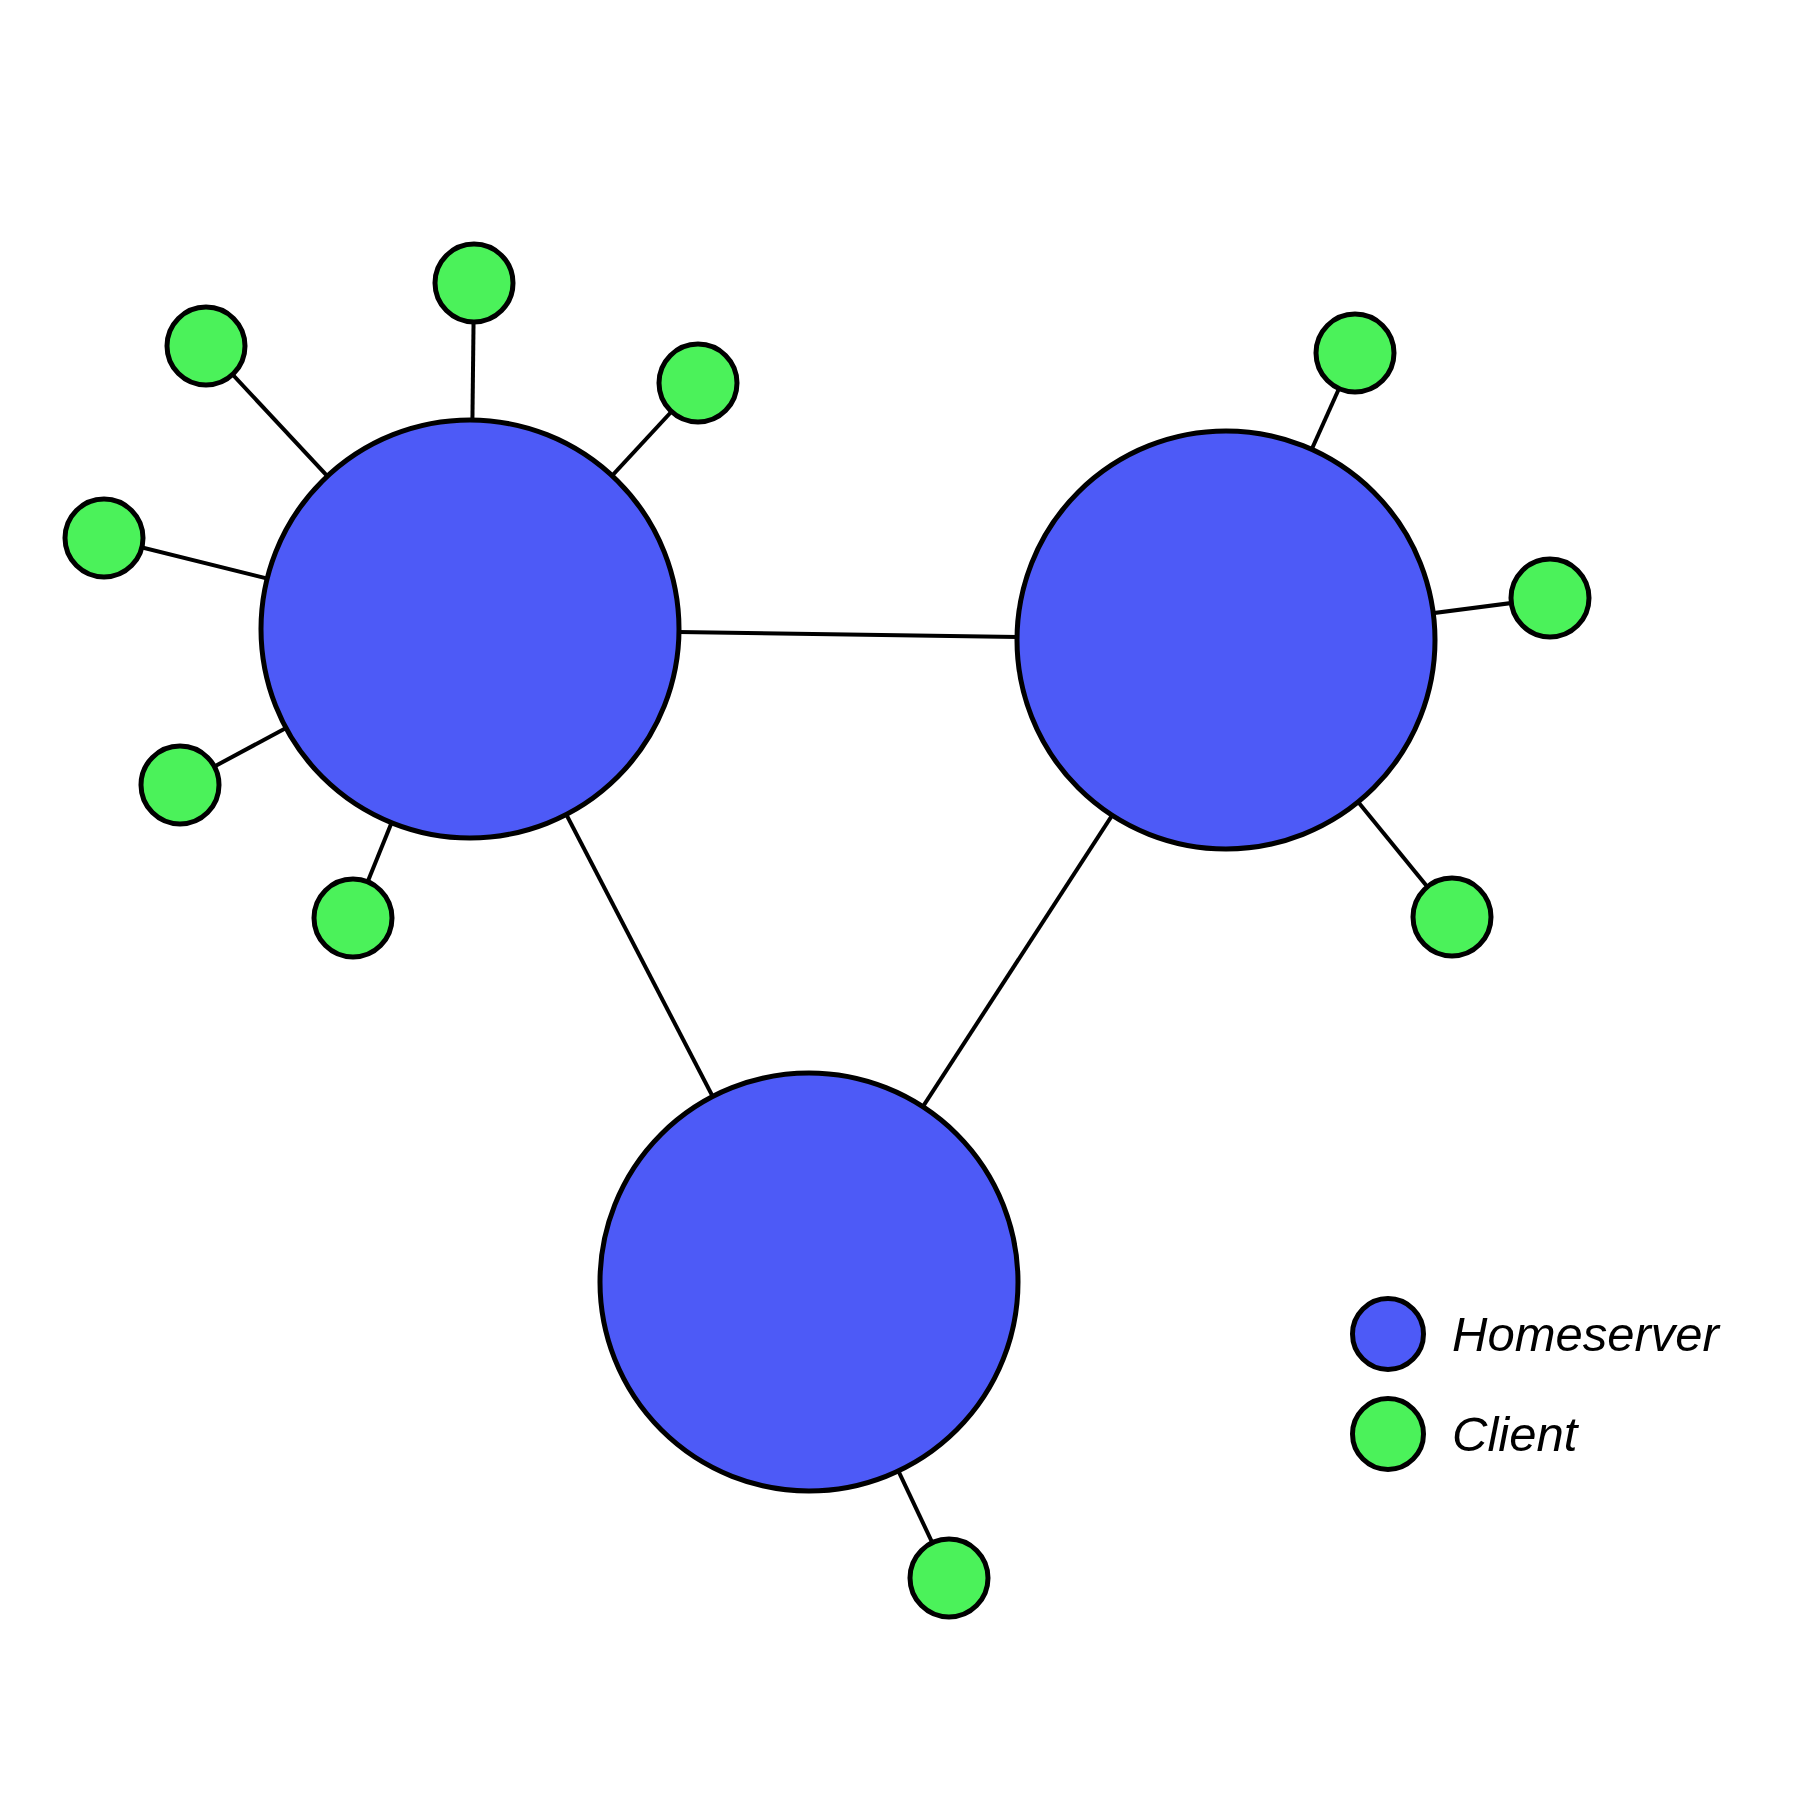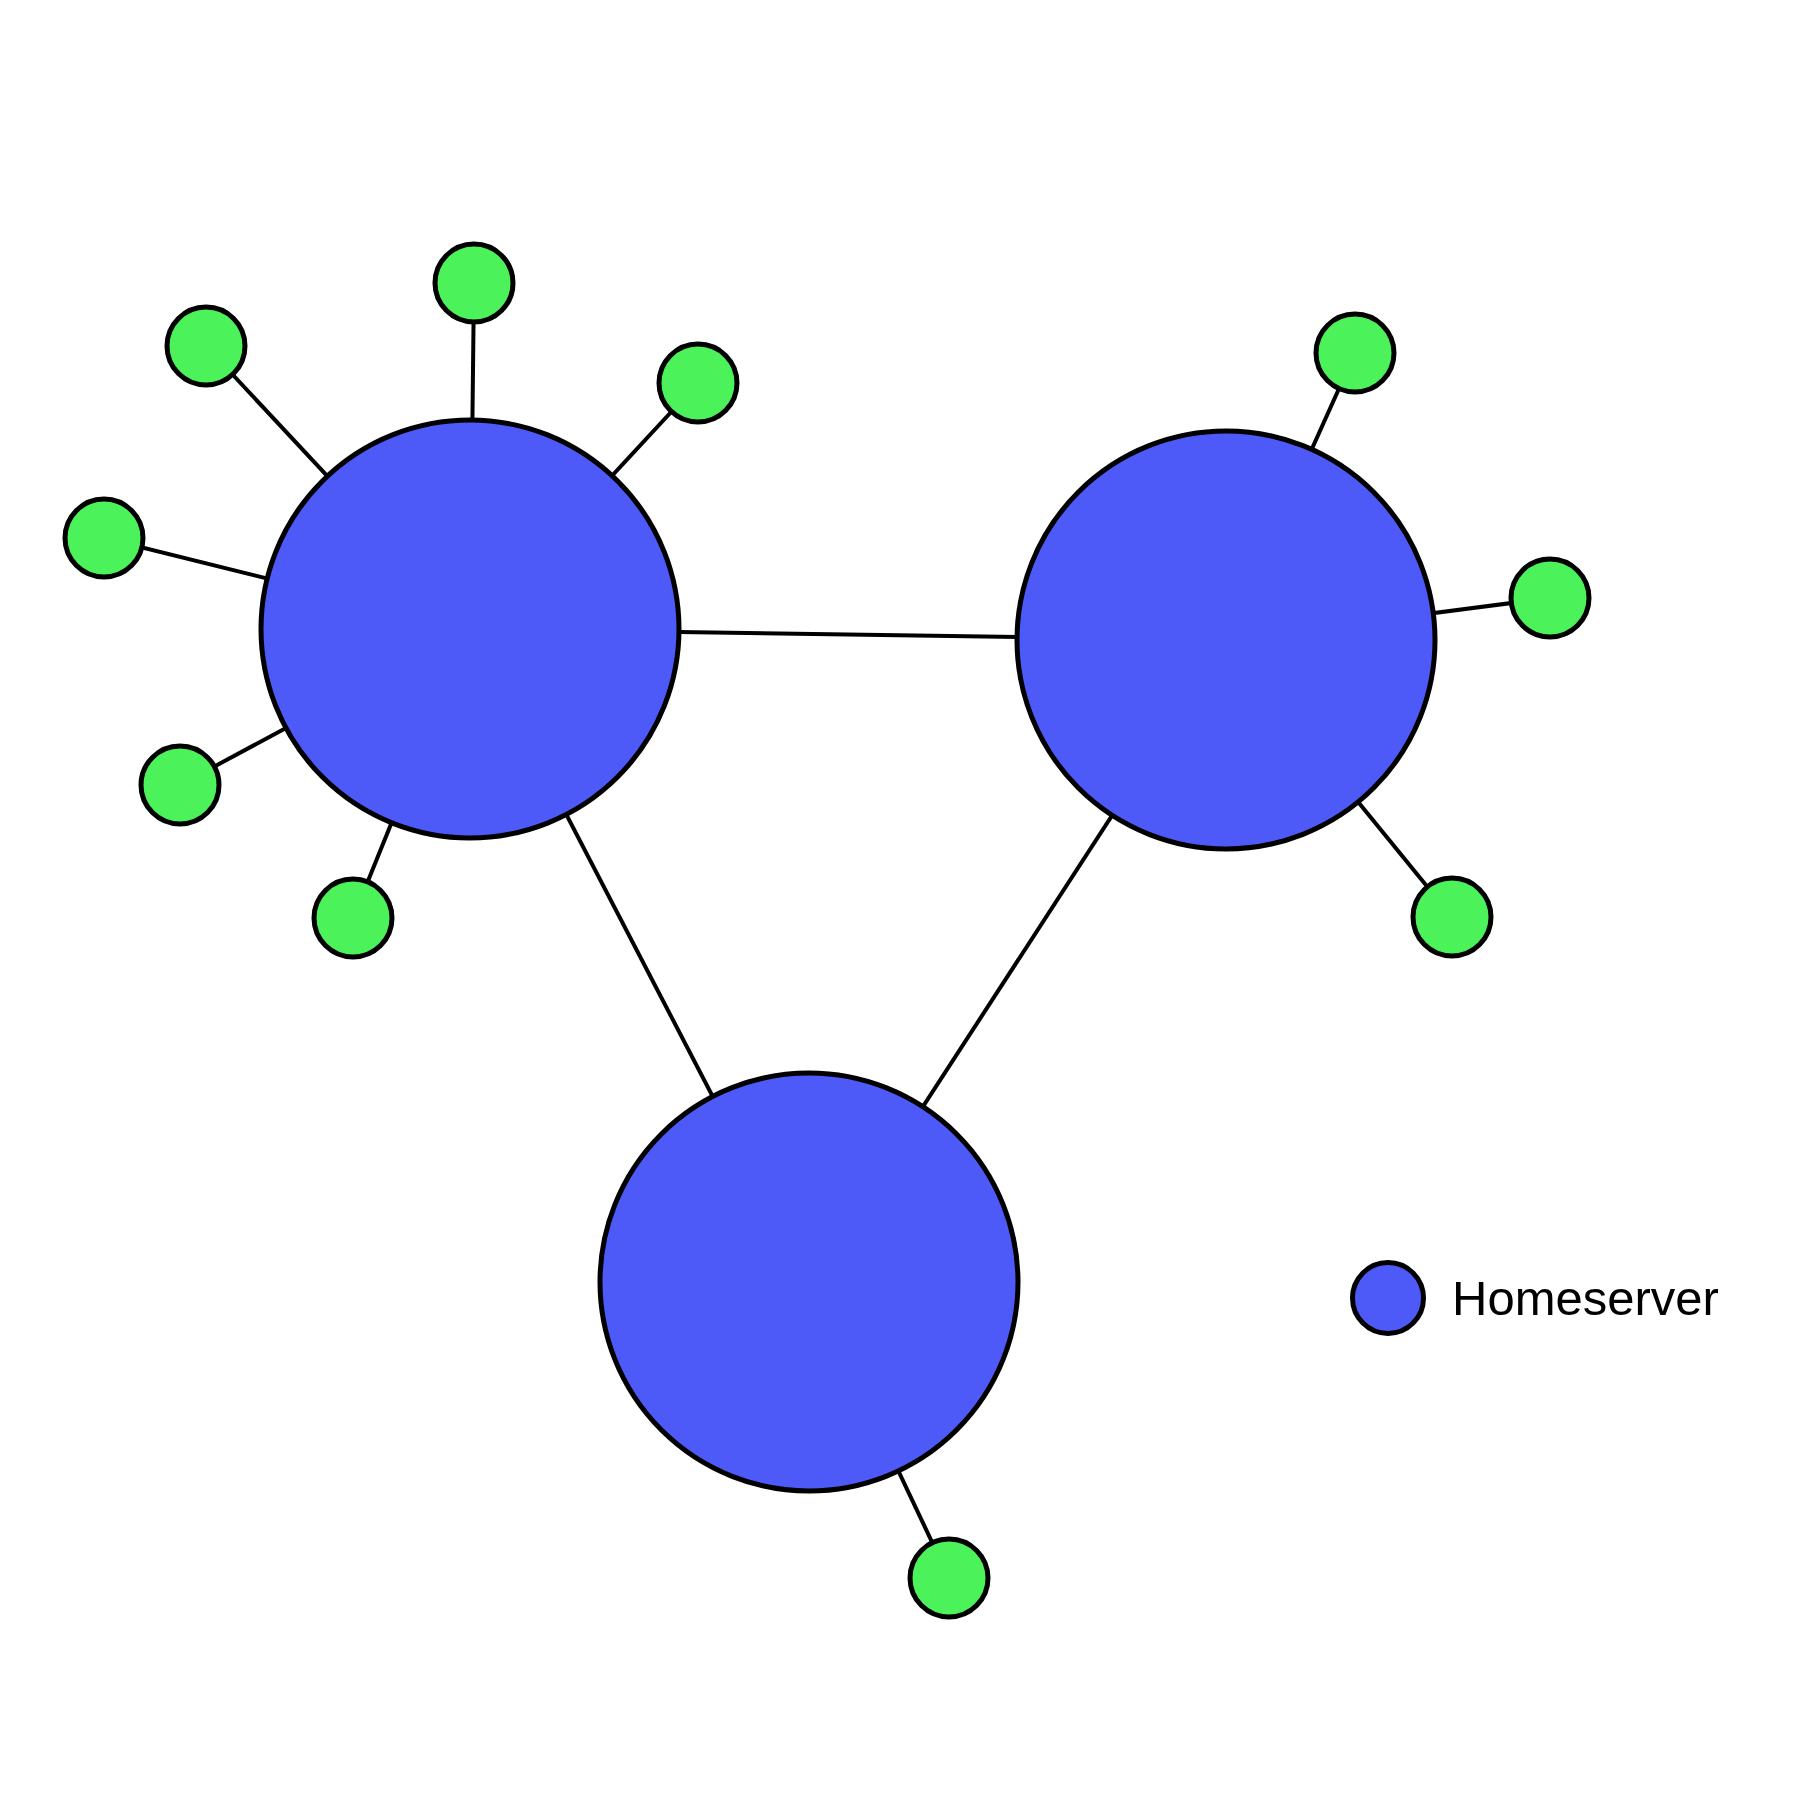--- a/index.html
+++ b/index.html
@@ -20,21 +20,22 @@
     height: 1800px;
   }
   #graph {
     position: absolute;
     left: 0;
     top: 0;
   }
   .legend {
     position: absolute;
     left: 1350px;
-    top: 1260px;
+    top: 1296px;
+    font-style: italic;
   }
   .legend-row {
     display: flex;
     align-items: center;
     height: 76px;
   }
   .legend-row + .legend-row {
     margin-top: 24px;
   }
   .swatch {
@@ -84,14 +85,18 @@
       <circle cx="1550" cy="598" r="39" fill="#4bf25a" stroke="#000000" stroke-width="5"></circle>
       <circle cx="1452" cy="917" r="39" fill="#4bf25a" stroke="#000000" stroke-width="5"></circle>
       <circle cx="949" cy="1578" r="39" fill="#4bf25a" stroke="#000000" stroke-width="5"></circle>
     </svg>
 
   <div class="legend">
     <div class="legend-row">
       <span class="swatch" style="background: rgb(77, 90, 247);"></span>
       <span class="legend-label">Homeserver</span>
     </div>
+    <div class="legend-row">
+      <span class="swatch" style="background: rgb(75, 242, 90);"></span>
+      <span class="legend-label">Client</span>
+    </div>
   </div>
 </div>
 
 </body></html>

